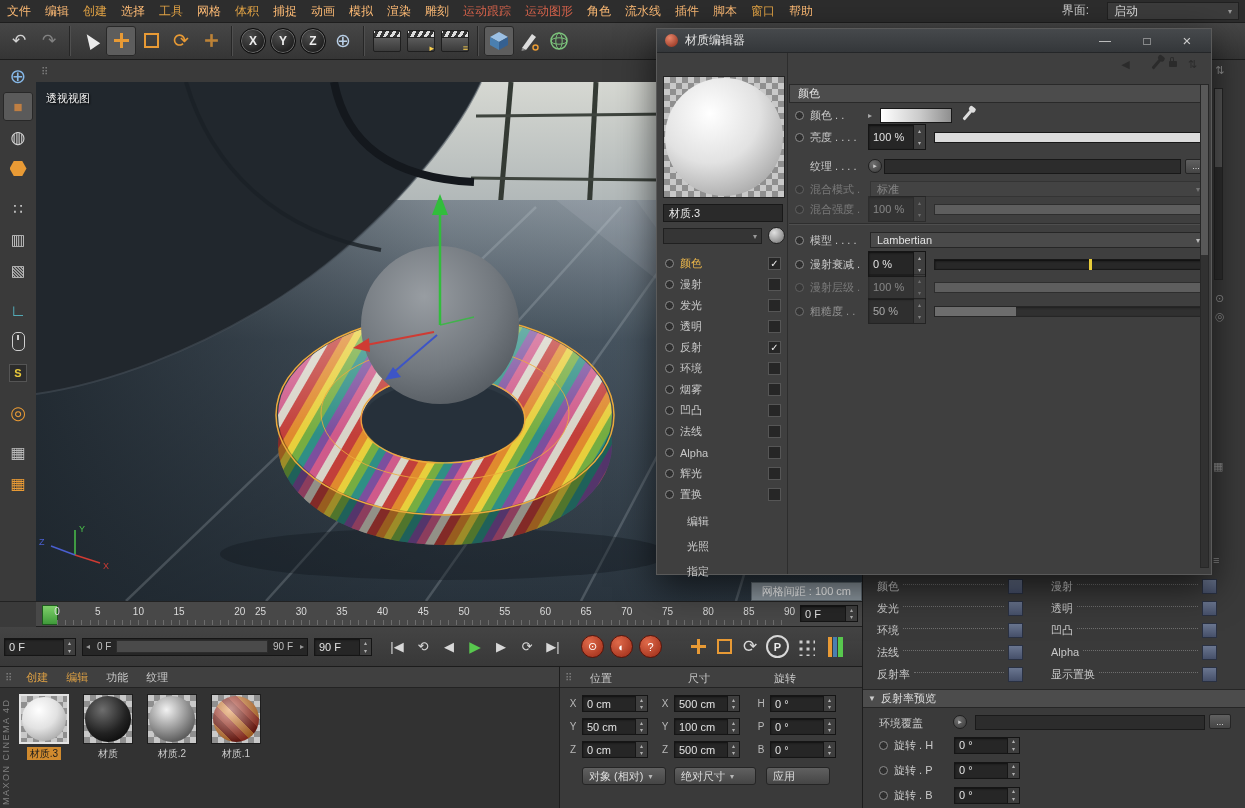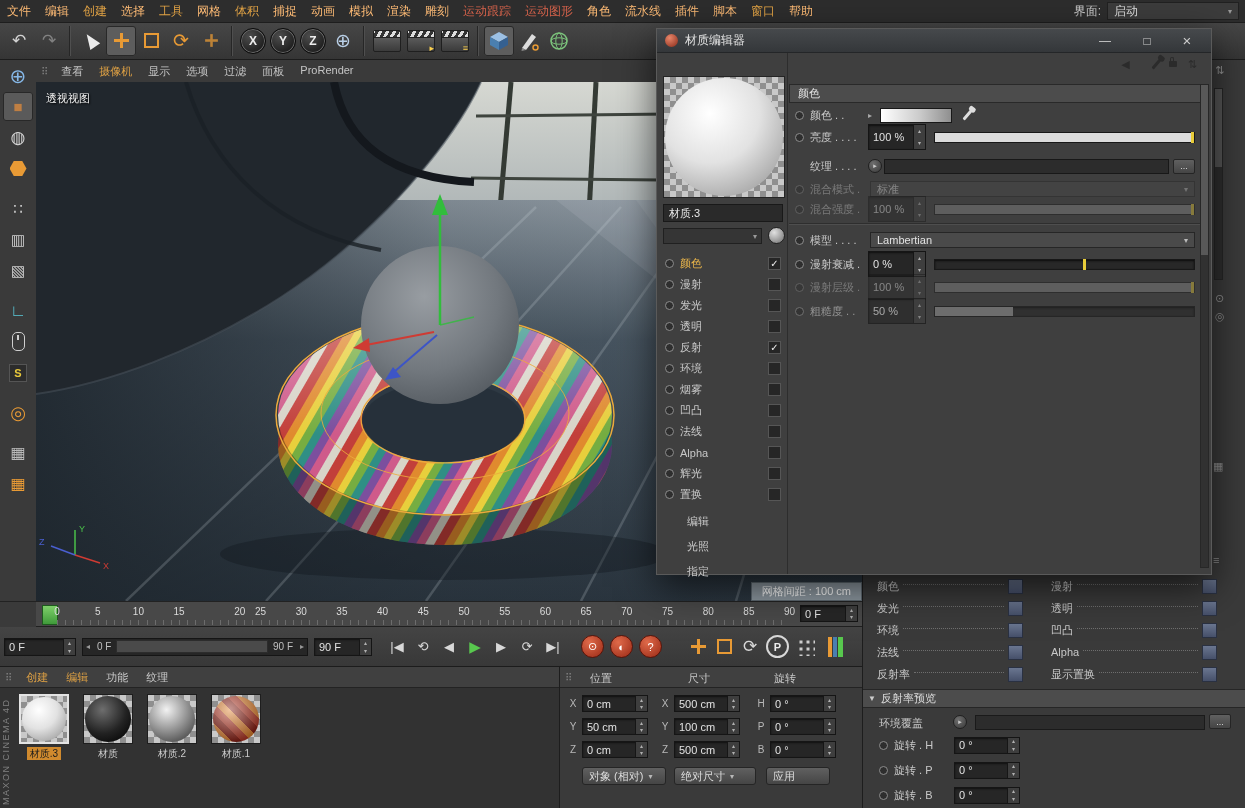--- a/index.html
+++ b/index.html
@@ -1,20 +1,20 @@
 <!DOCTYPE html>
 <html><head>
 <meta charset="utf-8">
 <style>
   html,body{margin:0;padding:0;background:#151515}
   .screen{position:relative;width:1245px;height:808px;background:#333;font-family:"Liberation Sans","DejaVu Sans",sans-serif;color:#c8c8c8;overflow:hidden;font-size:11px;cursor:default;user-select:none}
   
   .menubar{position:absolute;left:0;top:0;width:1245px;height:22px;background:#2d2d2d;border-bottom:1px solid #1e1e1e;display:flex;align-items:center;font-size:12px;z-index:5}
   .menu-item{padding:0 7px;color:#fdba74;white-space:nowrap}
-  .iface{margin-left:auto;display:flex;align-items:center;gap:6px;padding-right:6px}
+  .iface{margin-left:auto;display:flex;gap:18px;padding-right:6px}
   .iface-dd{width:118px;height:16px;background:#3c3c3c;border:1px solid #212121;display:flex;align-items:center;padding:0 6px;color:#ddd}
   .iface-dd .caret{margin-left:auto;color:#999;font-size:8px}
   
   .toolbar{position:absolute;left:0;top:22px;width:1245px;height:38px;background:linear-gradient(#474747,#353535);border-bottom:1px solid #1c1c1c;display:flex;align-items:center;padding-left:4px;box-sizing:border-box;z-index:1}
   .tbtn{width:30px;height:30px;border-radius:3px;display:flex;align-items:center;justify-content:center;font-size:17px;color:#d3d3d3;flex:none}
   .tbtn.pressed{background:#5d5d5d;box-shadow:inset 0 0 0 1px #282828}
   .tsep{width:1px;height:30px;background:#262626;border-right:1px solid #4f4f4f;margin:0 5px;flex:none}
   .orange{color:#e89a35}
   .dimmed{opacity:.45}
   .axis-circle{width:24px;height:24px;border-radius:50%;background:radial-gradient(circle at 35% 30%,#4c4c4c,#0f0f0f);border:1px solid #090909;box-shadow:inset 0 0 0 1px #6a6a6a;color:#ececec;display:flex;align-items:center;justify-content:center;font-size:12px;font-weight:bold;margin:0 2px;flex:none}
@@ -129,21 +129,21 @@
   .chlist{position:absolute;left:4px;top:224px;width:126px}
   .ch-row{height:21px;display:flex;align-items:center}
   .ch-row .led{margin:0 6px 0 4px}
   .ch-label{flex:1;font-size:11px;color:#c8c8c8}
   .ch-label.active{color:#e8b44a}
   .ch-box{width:13px;height:13px;background:#262626;border:1px solid #565656;color:#ececec;font-size:10px;line-height:12px;text-align:center;margin-right:6px;flex:none;box-sizing:border-box}
   .chpages{position:absolute;left:4px;top:480px;width:126px}
   .ch-page{height:25px;display:flex;align-items:center;padding-left:26px;font-size:11px;color:#c8c8c8}
   .navrow{position:absolute;left:132px;top:26px;width:418px;height:18px;display:flex;justify-content:flex-end;align-items:center;gap:11px;padding-right:10px;box-sizing:border-box;color:#2b2b2b;font-size:11px}
   .sechdr{position:absolute;left:132px;top:55px;width:418px;height:19px;background:#4c4c4c;border:1px solid #292929;box-sizing:border-box;display:flex;align-items:center;color:#e0e0e0;padding-left:8px}
-  .merow{position:absolute;left:132px;width:418px;height:18px;display:flex;align-items:center;padding:0 12px 0 6px;box-sizing:border-box}
+  .merow{position:absolute;left:132px;width:418px;height:18px;display:flex;align-items:center;padding:0 0 0 6px;box-sizing:border-box}
   .merow .led{margin-right:6px}
   .melabel{width:58px;color:#c8c8c8;flex:none;font-size:11px;white-space:nowrap;overflow:hidden}
   .merow .spin{width:58px;height:26px;flex:none}
   .slider{position:relative;height:9px;background:#282828;border:1px solid #181818;box-shadow:inset 0 1px 2px #0d0d0d;flex:1;margin-left:8px}
   .slider .fill{position:absolute;left:0;top:0;bottom:0;background:#dcdcdc}
   .slider .fill.soft{background:#8a8a8a}
   .slider .tickm{position:absolute;top:-1px;bottom:-1px;width:3px;background:#e8cc3a}
   .texbar{height:13px;background:#2c2c2c;border:1px solid #181818;flex:1;margin-left:2px}
   .medd{height:16px;background:#4a4a4a;border:1px solid #262626;display:flex;align-items:center;padding:0 6px;color:#e2e2e2;flex:1;margin-left:2px;box-sizing:border-box}
   .medd .caret{margin-left:auto;color:#bbb;font-size:8px}
@@ -294,29 +294,20 @@
       <div class="sbtn">
         <span style="color: rgb(184, 184, 184); font-size: 16px;">▦</span>
       </div>
       <div class="sbtn">
         <span style="color: rgb(232, 154, 53); font-size: 16px;">▦</span>
       </div>
     </div>
 
   <div class="vpmenu">
     <span class="grip">⠿</span>
-    <div id="vp-menu-items" style="display:flex">
-        <div class="vpmenu-item">查看</div>
-        <div class="vpmenu-item" style="color: rgb(223, 161, 68);">摄像机</div>
-        <div class="vpmenu-item">显示</div>
-        <div class="vpmenu-item">选项</div>
-        <div class="vpmenu-item">过滤</div>
-        <div class="vpmenu-item">面板</div>
-        <div class="vpmenu-item">ProRender</div>
-      </div>
   </div>
 
   <div class="vpcanvas">
     <svg class="vpsvg" viewBox="0 0 826 519">
       <defs>
         <linearGradient id="skyG" x1="0" y1="0" x2="0" y2="1">
             <stop offset="0" stop-color="#d6d8d2"></stop>
             <stop offset="1" stop-color="#a8b0b2"></stop>
           </linearGradient>
         <linearGradient id="floorG" x1="0" y1="0" x2="0" y2="1">

